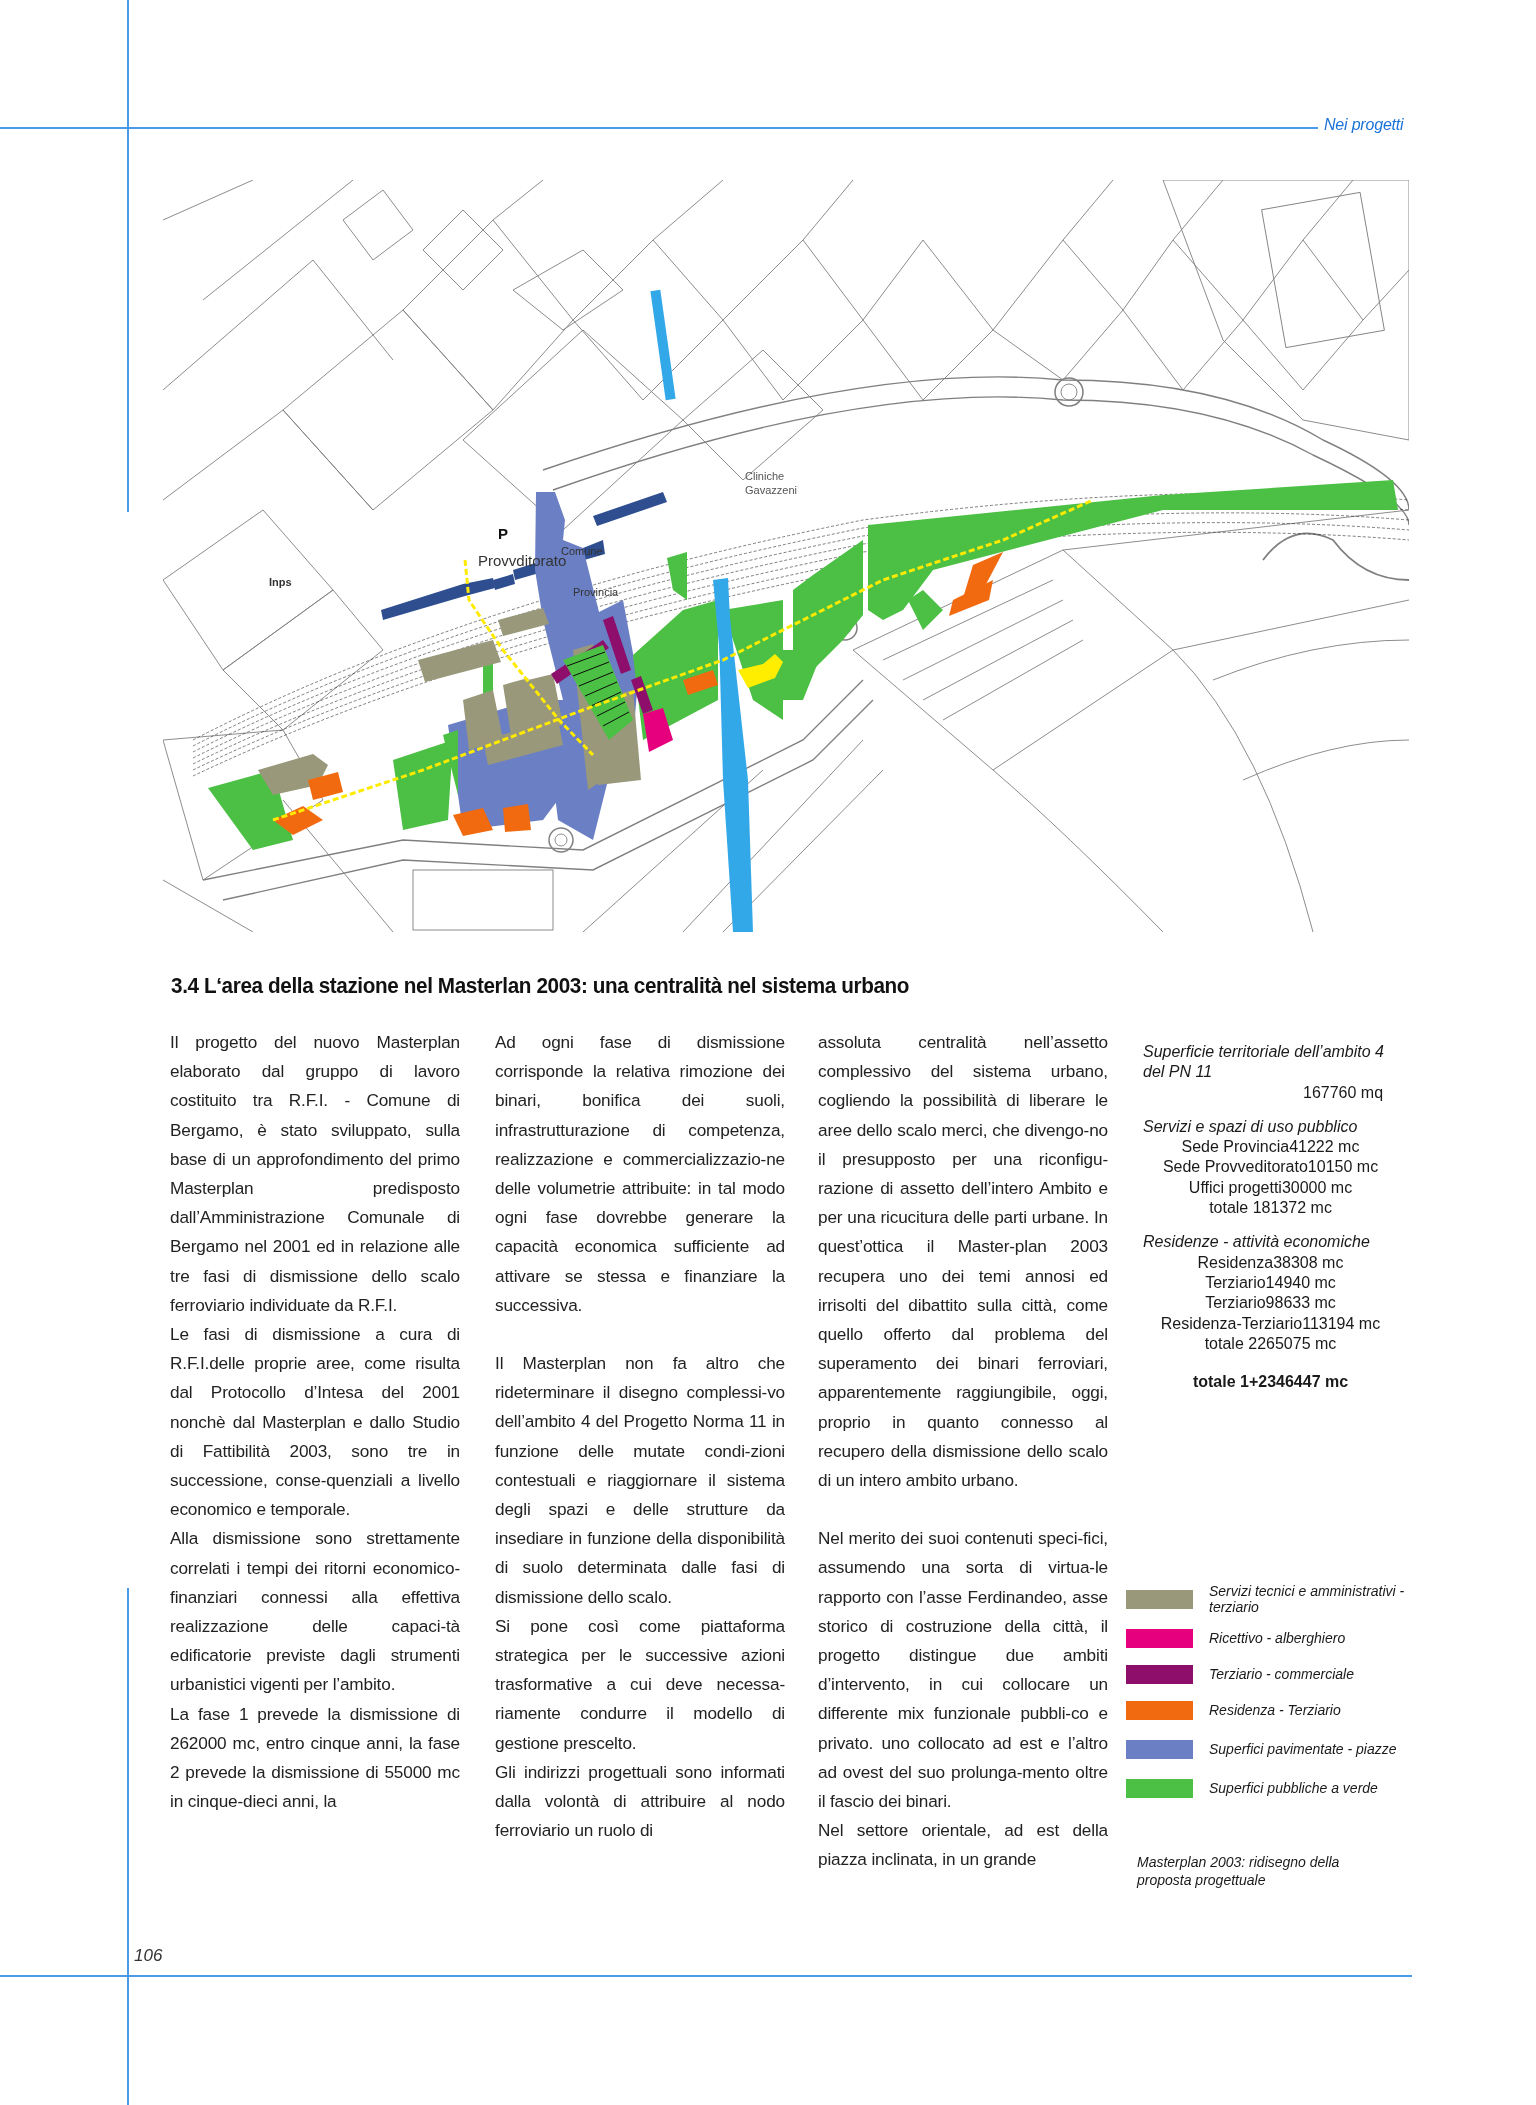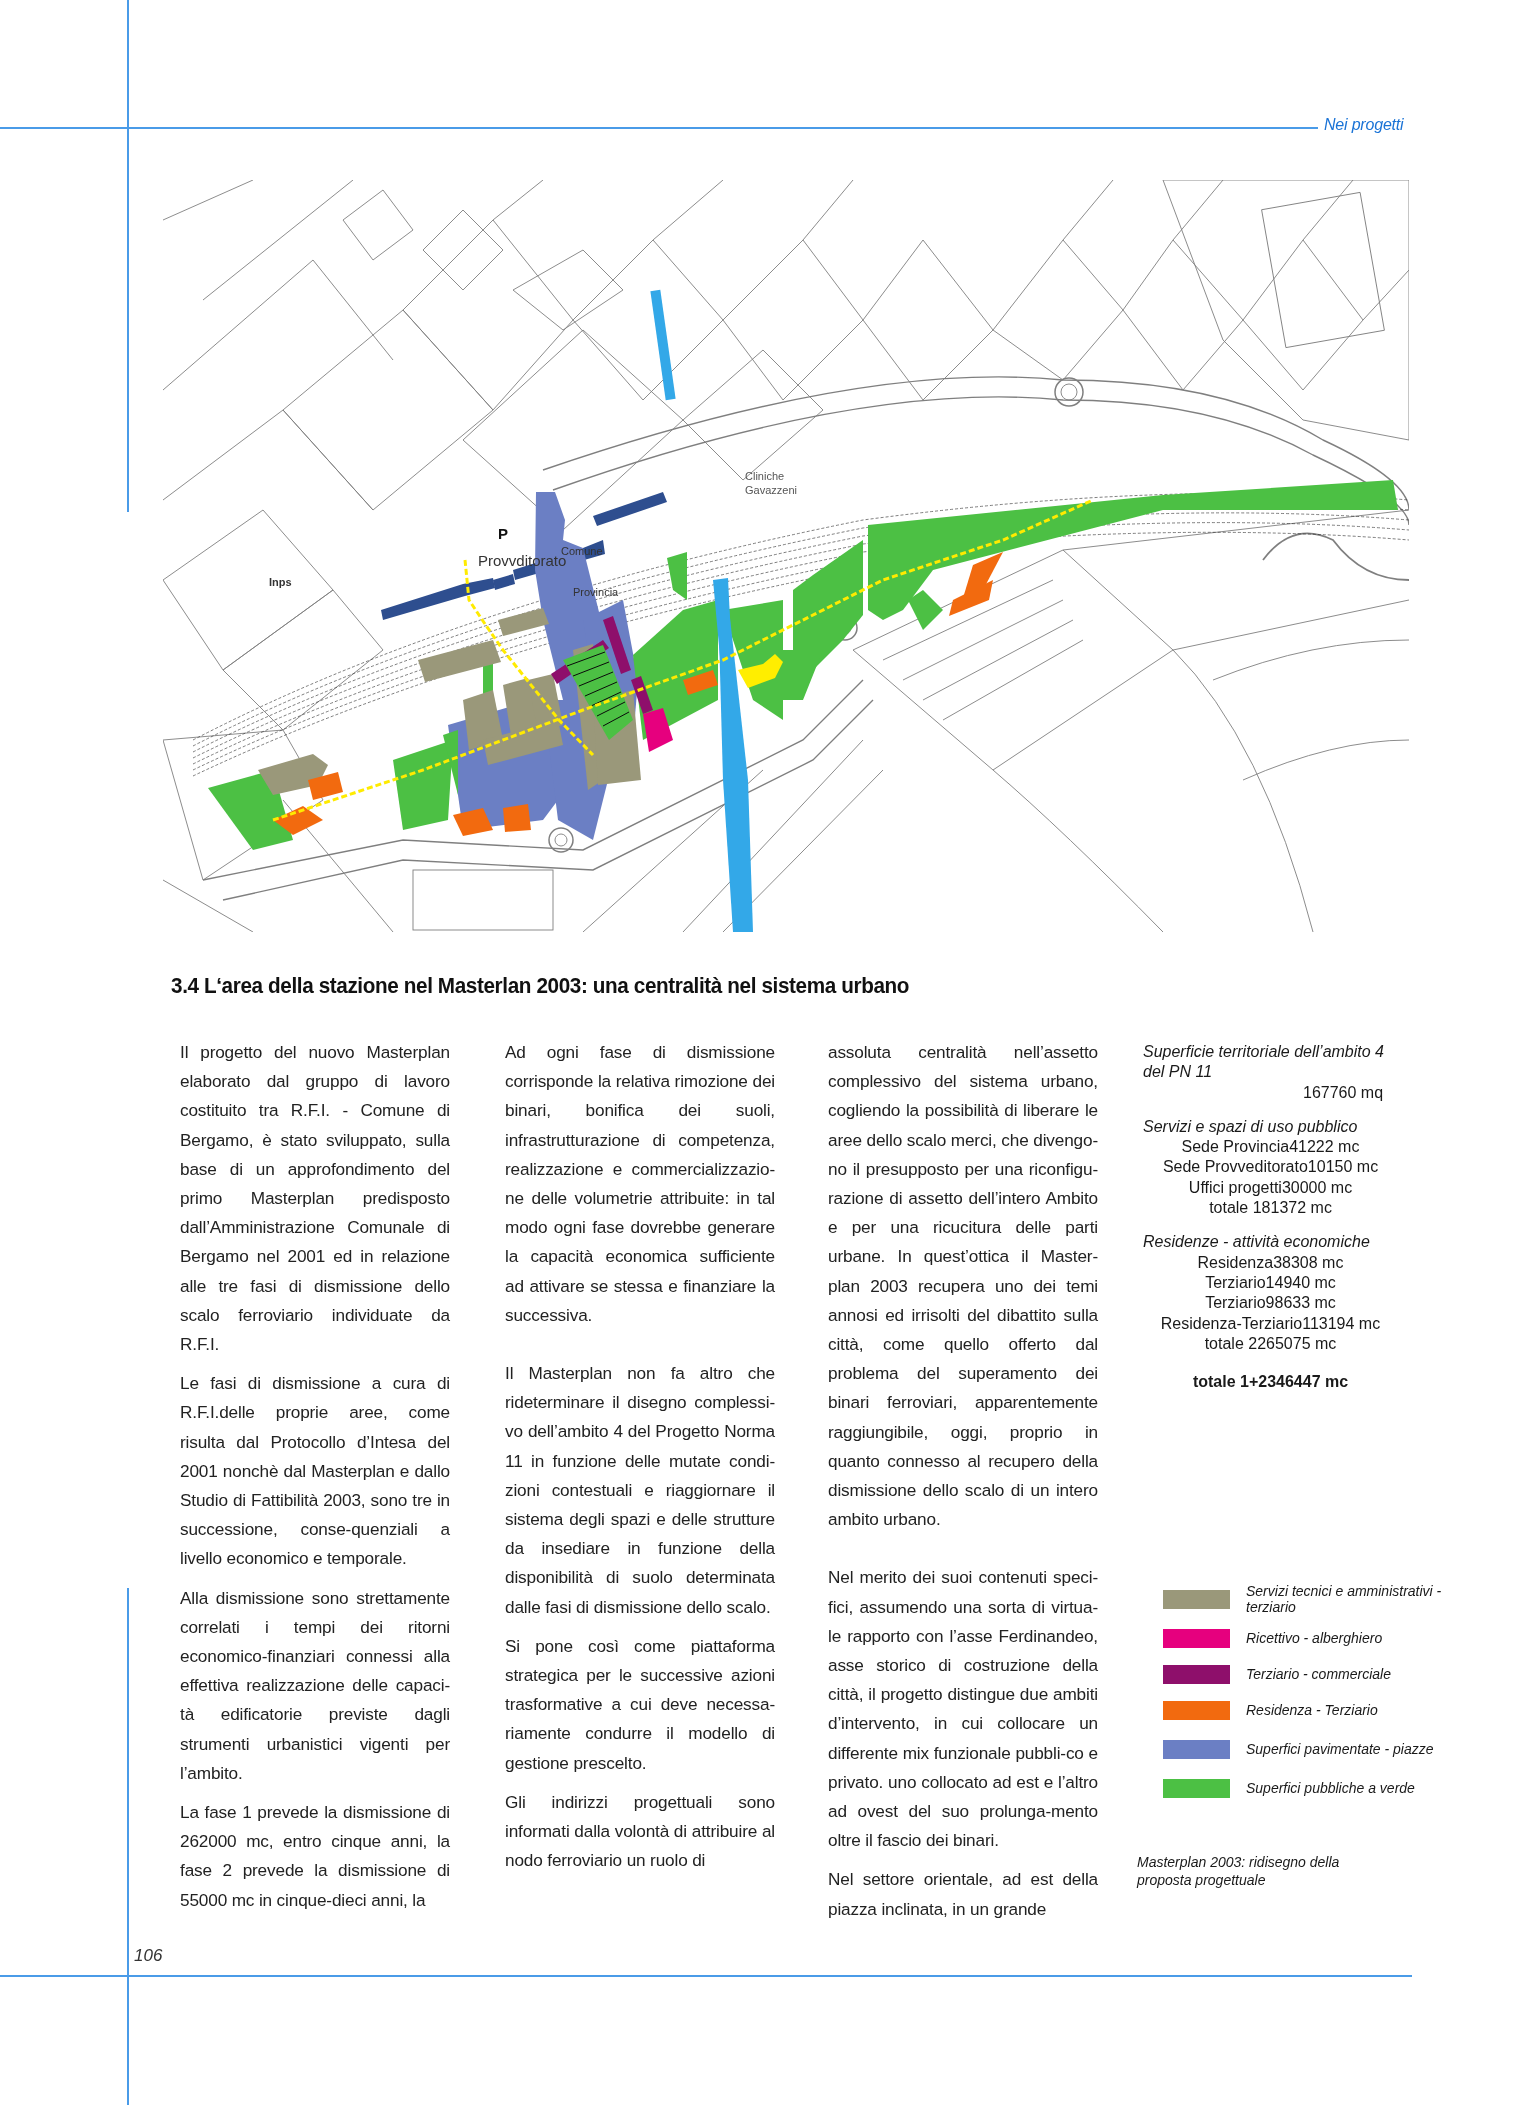--- a/index.html
+++ b/index.html
@@ -19,36 +19,36 @@
   .map { position: absolute; left: 163px; top: 180px; width: 1246px; height: 752px;
          background: #fff; overflow: hidden; }
   .map svg { display: block; width: 100%; height: 100%; }
 
   .section-title { position: absolute; left: 171px; top: 973px; font-size: 22px;
                    font-weight: bold; letter-spacing: -0.4px; color: #111; transform: scaleX(0.94);
                    transform-origin: left top; white-space: nowrap; }
 
   .col { position: absolute; top: 1028px; width: 290px; font-size: 17.2px; line-height: 29.2px;
          text-align: justify; color: #222; letter-spacing: -0.15px; }
-  .col p { margin: 10px; }
+  .col p { margin: 0; }
   .col p.gap { margin-top: 29px; }
   .col1 { left: 170px; }
   .col2 { left: 495px; }
   .col3 { left: 818px; }
 
   .stats { position: absolute; left: 1143px; top: 1030px; width: 260px; font-size: 16px;
            line-height: 20.3px; color: #1a1a1a; }
   .stats .head { font-style: italic; }
   .stats .row { display: flex; justify-content: center; width: 255px; }
   .stats .row .v { text-align: right; }
   .stats .area { padding-left: 160px; }
   .stats .block { margin-bottom: 14px; margin-top: 12px; }
   .stats .total { font-weight: bold; margin-top: 18px; }
 
-  .legend { position: absolute; left: 1163px; top: 1578px; width: 300px; }
+  .legend { position: absolute; left: 1126px; top: 1578px; width: 300px; }
   .legend .item { display: flex; align-items: center; height: 36px; margin-bottom: 0; }
   .legend .item.tall { height: 42px; }
   .legend .swatch { width: 67px; height: 19px; flex: 0 0 67px; margin-right: 16px; }
   .legend .label { font-size: 14px; font-style: italic; line-height: 16px; color: #1a1a1a; }
 
   .caption { position: absolute; left: 1137px; top: 1853px; width: 260px; font-size: 14px;
              font-style: italic; line-height: 18px; color: #1a1a1a; }
 
   .page-number { position: absolute; left: 134px; top: 1946px; font-size: 17px; font-style: italic;
                  color: #333; }

